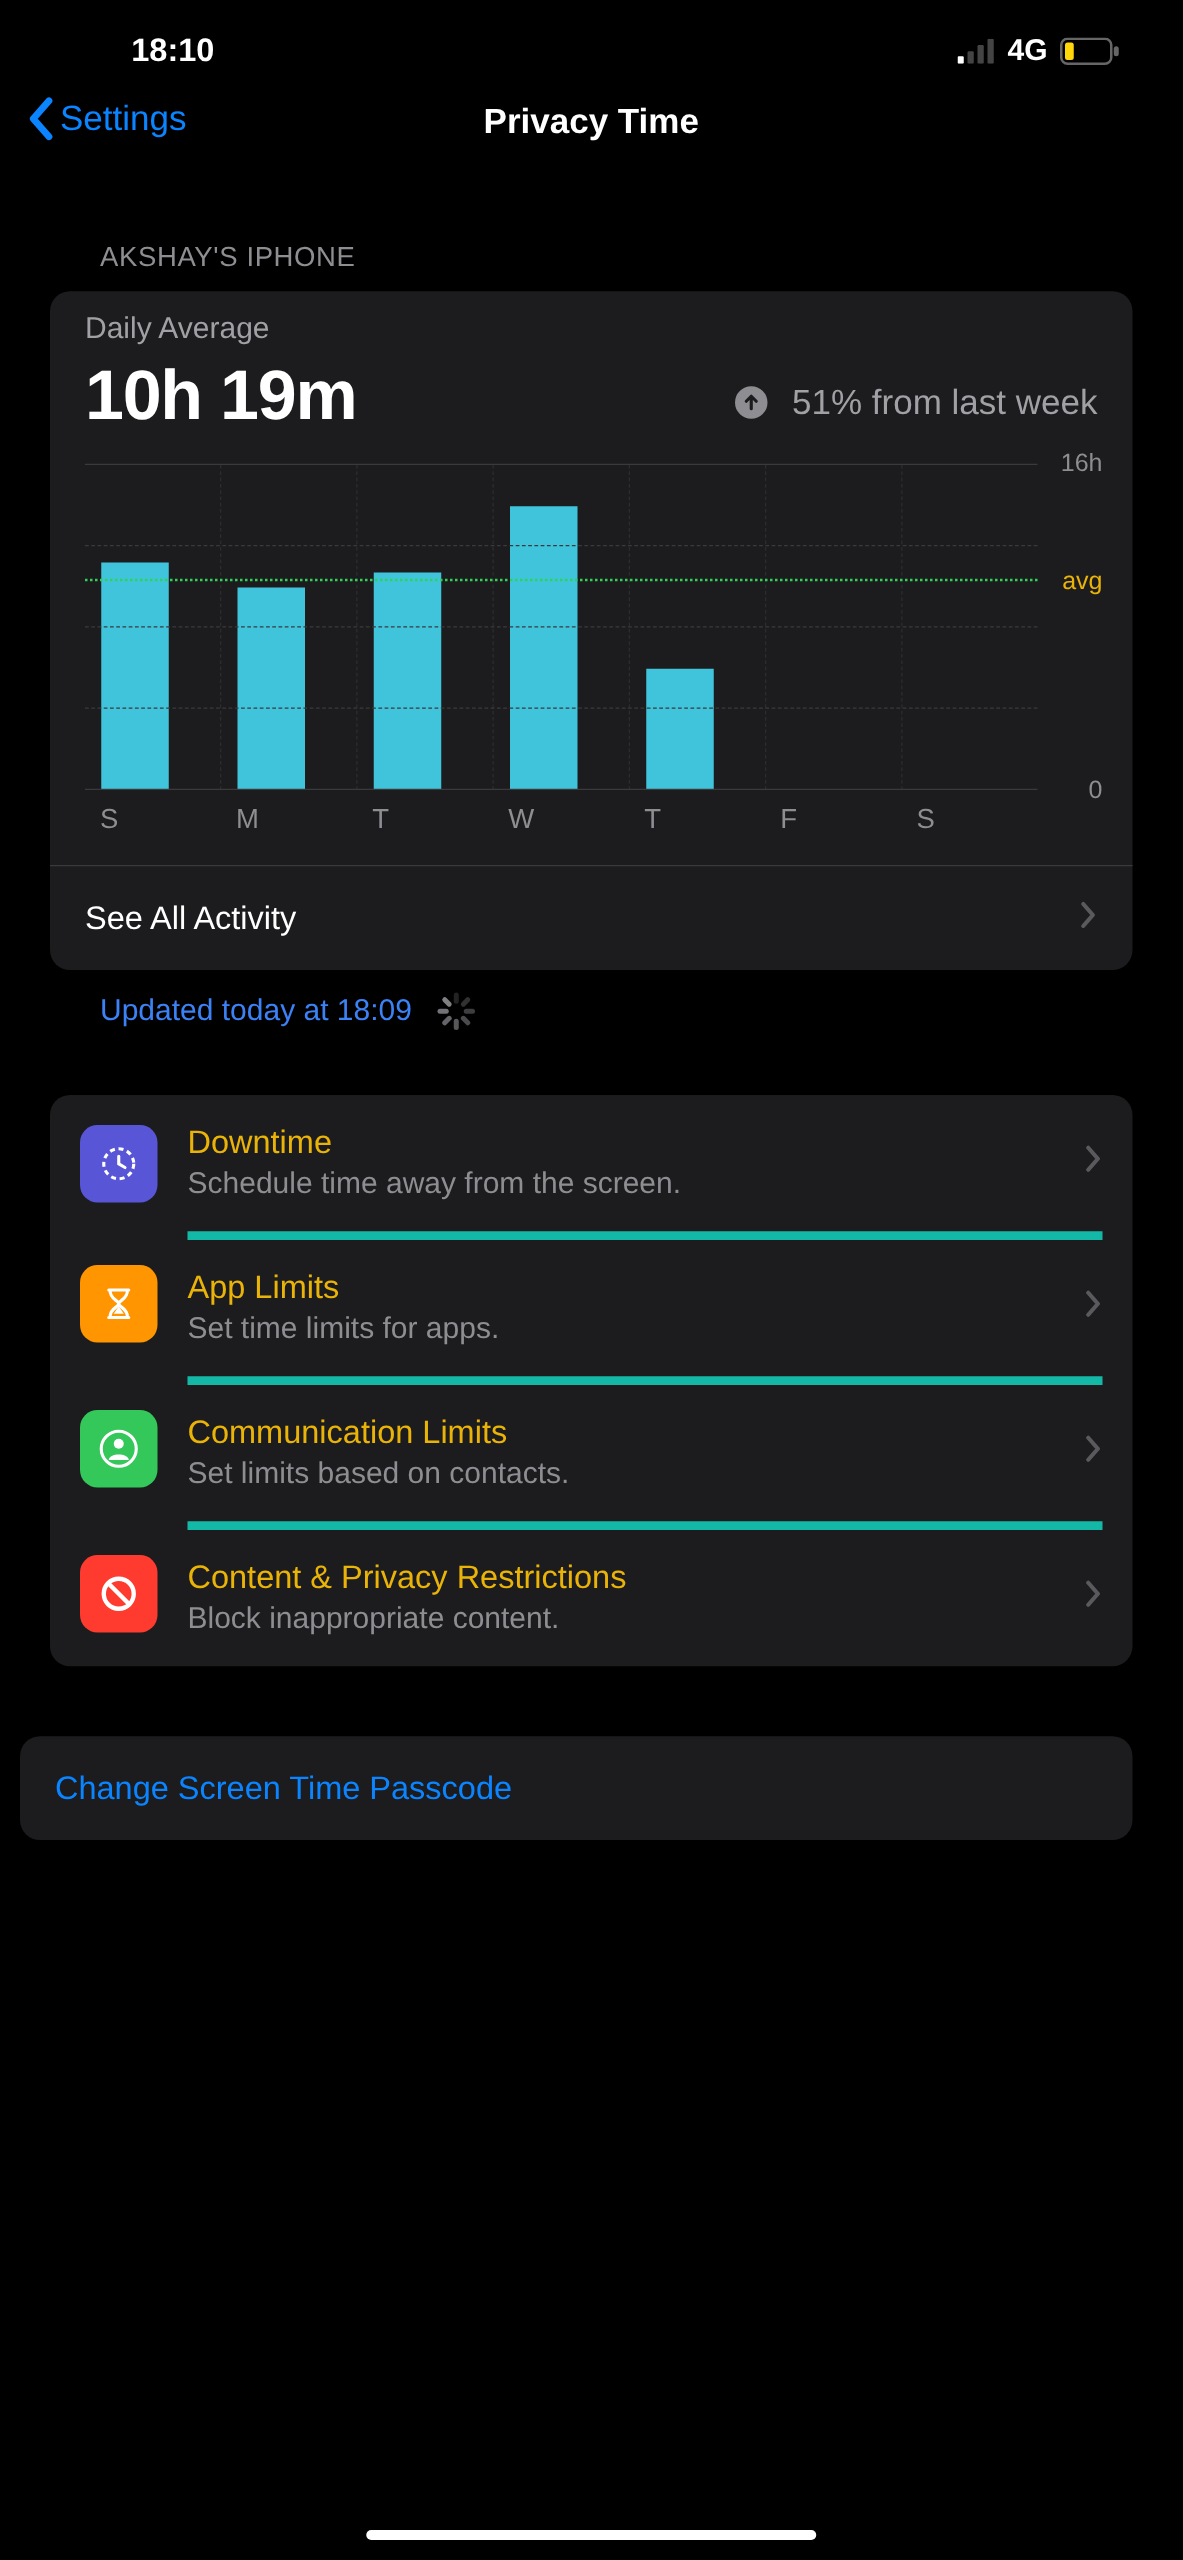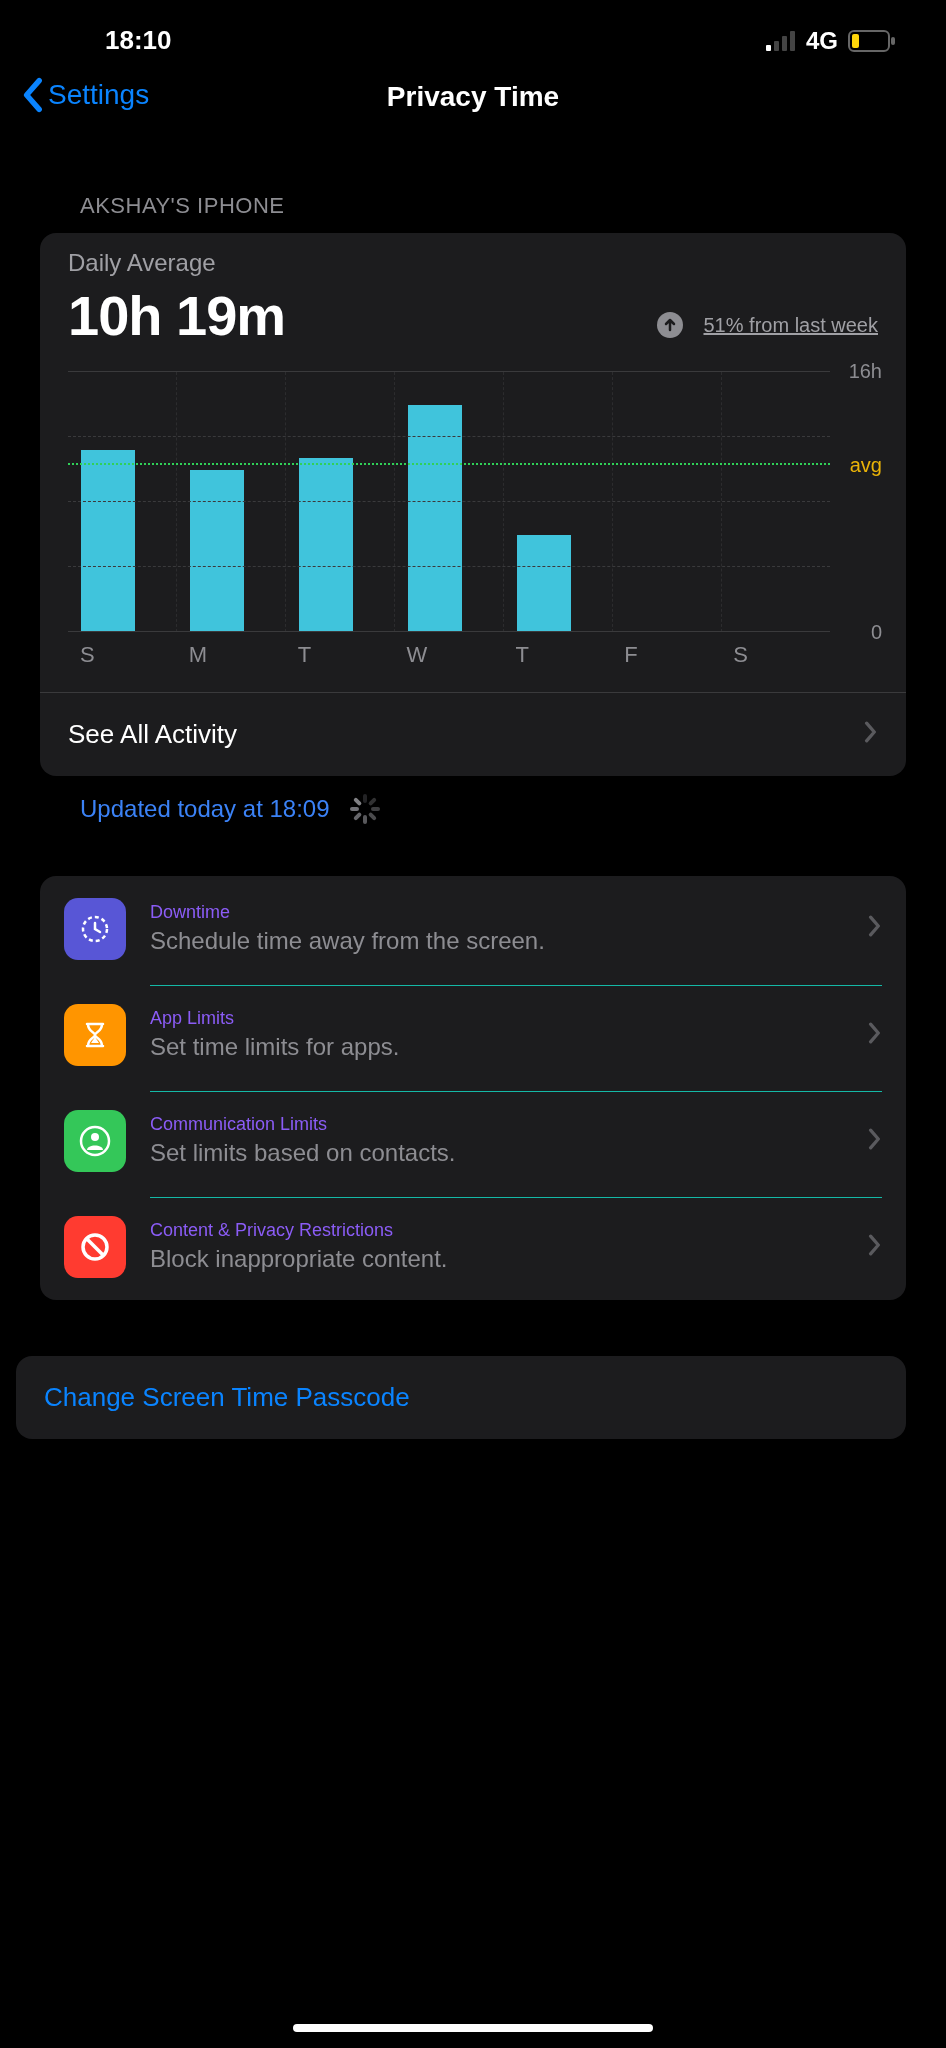--- a/index.html
+++ b/index.html
@@ -39,21 +39,21 @@
     color: #8d8d92; font-size: 22px; letter-spacing: 0.5px;
     padding: 50px 50px 14px 80px; text-transform: uppercase;
   }
   .card {
     background: #1c1c1e; border-radius: 16px; margin: 0 40px;
   }
   .summary-card { padding: 16px 0 0; }
   .summary-top { padding: 0 28px; display: flex; justify-content: space-between; align-items: flex-end; }
   .daily-label { color: #a0a0a5; font-size: 24px; margin-bottom: 6px; }
   .daily-value { font-size: 56px; font-weight: 600; letter-spacing: -1px; }
-  .delta { display: flex; align-items: center; gap: 20px; color: #a0a0a5; font-size: 20px; margin-bottom: 10px; text-decoration: underline; }
+  .delta { display: flex; align-items: center; gap: 20px; color: #a0a0a5; font-size: 28px; margin-bottom: 10px; }
   .arrow-circle {
     width: 26px; height: 26px; border-radius: 50%; background: #8d8d92;
     display: flex; align-items: center; justify-content: center;
   }
   .chart-wrap { padding: 24px 18px 0 28px; }
   .chart { position: relative; height: 260px; display: flex; }
   .chart-plot { flex: 1; position: relative; }
   .grid-line { position: absolute; left: 0; right: 0; border-top: 1px solid #3a3a3c; }
   .grid-line-dashed { border-top: 1px dashed #3a3a3c; }
   .avg-line { position: absolute; left: 0; right: 0; border-top: 2px dotted #30d158; z-index: 3; }
@@ -77,31 +77,31 @@
   }
   .spinner { width: 30px; height: 30px; position: relative; }
   .spinner span {
     position: absolute; left: 13px; top: 0; width: 4px; height: 9px;
     background: #8d8d92; border-radius: 2px; transform-origin: 2px 15px;
   }
   .list-card { margin-top: 52px; }
   .list-row {
     display: flex; align-items: center; padding: 22px 24px 22px 24px; gap: 24px;
   }
-  .list-row + .list-row .row-body { border-top: 1px solid #14b8a6; }
+  .list-row + .list-row .row-body { border-top: 7px solid #14b8a6; }
   .list-row:not(:first-child) { padding-top: 0; }
   .list-row:not(:first-child) .row-body, 
   .list-row:not(:first-child) .row-icon-wrap { padding-top: 22px; }
   .row-icon {
     width: 62px; height: 62px; border-radius: 14px; display: flex;
     align-items: center; justify-content: center; flex-shrink: 0;
   }
   .row-body { flex: 1; display: flex; align-items: center; gap: 18px; padding-bottom: 2px;}
   .row-text { flex: 1; }
-  .row-title { font-size: 18px; color: #8b5cf6; margin-bottom: 4px; }
+  .row-title { font-size: 26px; color: #eab308; margin-bottom: 4px; }
   .row-sub { font-size: 24px; color: #8d8d92; }
   .chevron { color: #5a5a5e; }
   .chevron svg { width: 14px; height: 22px; }
   .ic-purple { background: #5856d6; }
   .ic-orange { background: #ff9500; }
   .ic-green { background: #34c759; }
   .ic-red { background: #ff3b30; }
   .action-card { margin-top: 56px; padding: 26px 28px; margin-left: 16px; }
   .action-link { color: #0a84ff; font-size: 26px; }
   .home-indicator {

